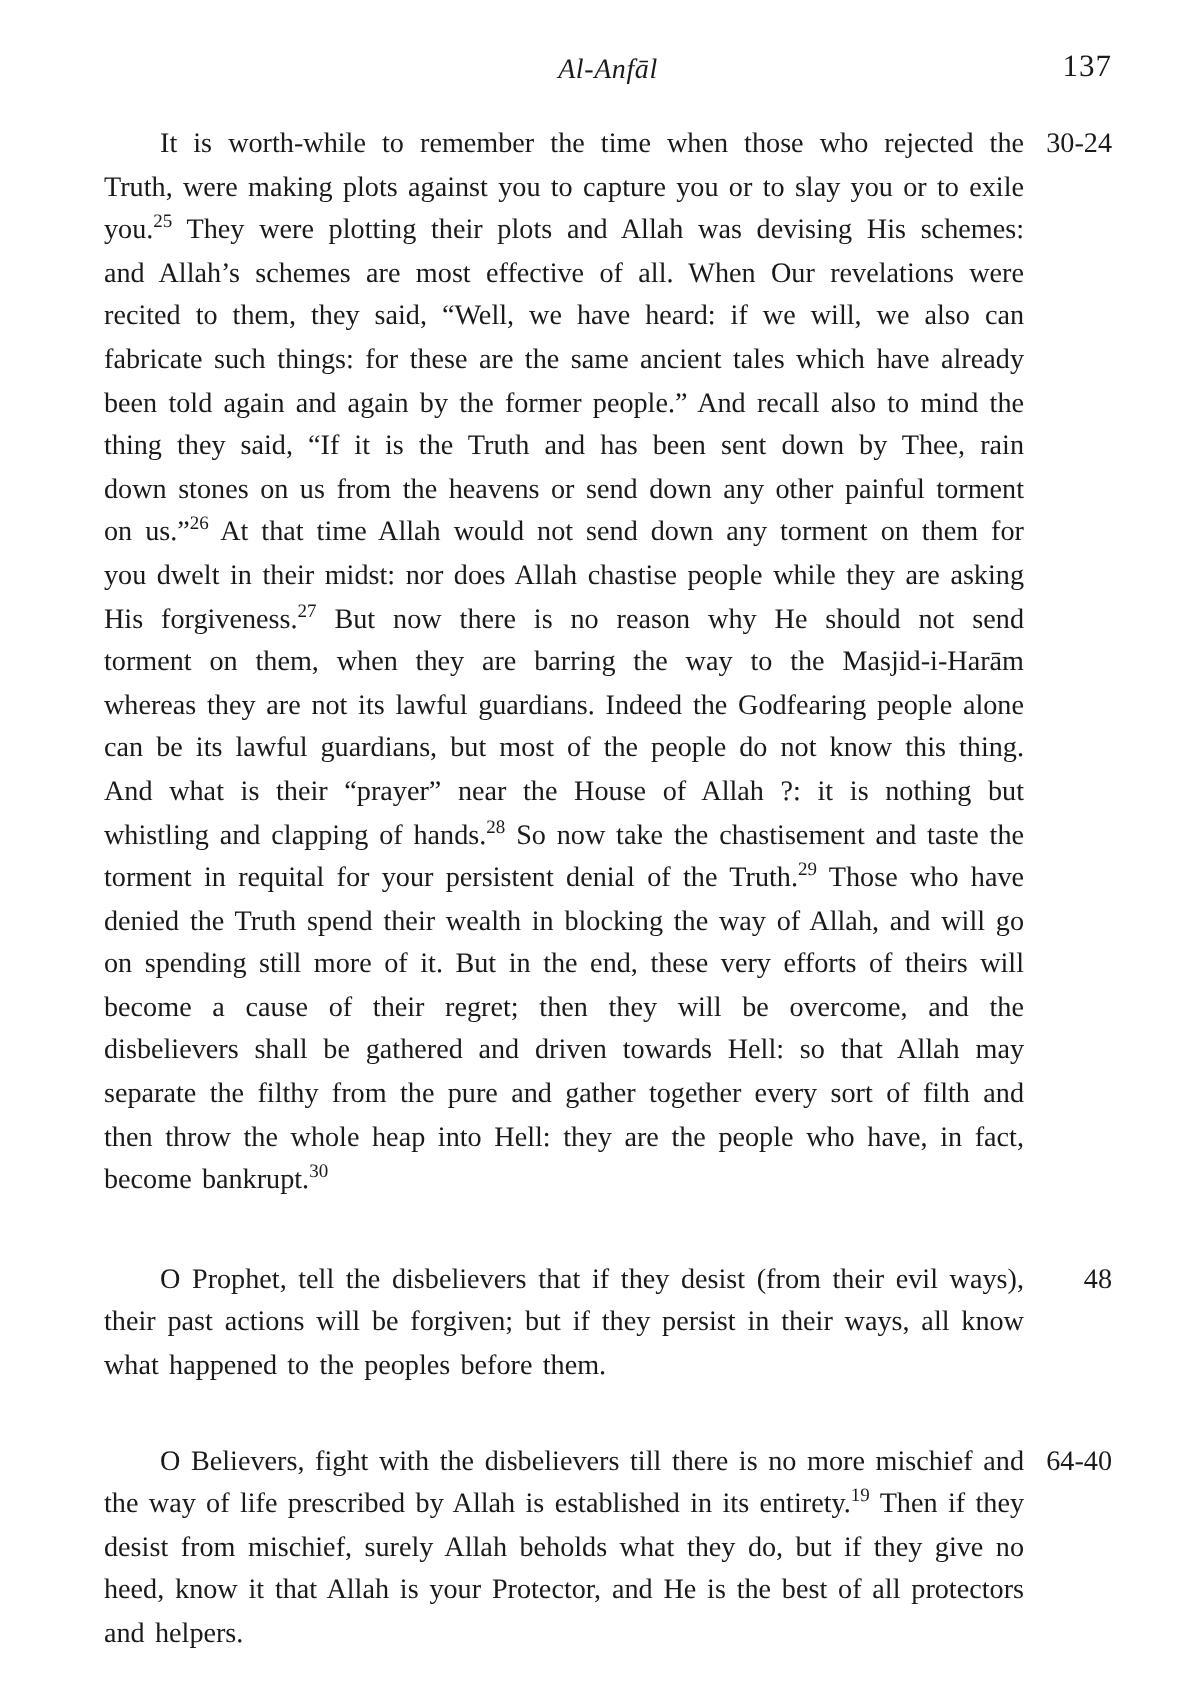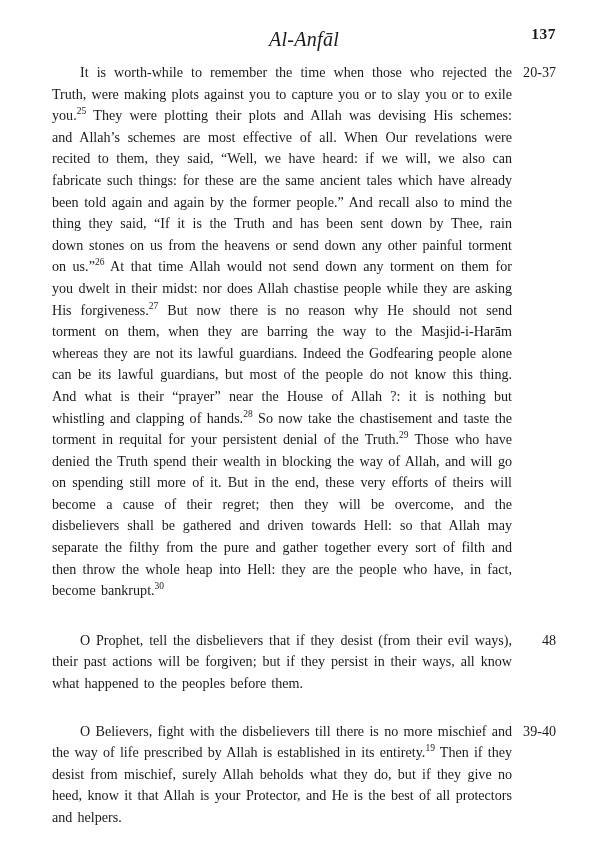--- a/index.html
+++ b/index.html
@@ -24,29 +24,29 @@
     padding: 22px 44px 20px 52px;
   }
   .header {
     position: relative;
     height: 34px;
     margin-bottom: 6px;
   }
   .header-title {
     text-align: center;
     font-style: italic;
-    font-size: 20px;
+    font-size: 14px;
     letter-spacing: 0.3px;
     padding-top: 6px;
   }
   .header-pageno {
     position: absolute;
     right: 0;
     top: 3px;
-    font-weight: bold;
+    font-weight: normal;
     font-size: 15.5px;
     letter-spacing: 0.5px;
   }
   .body-area {
     position: relative;
   }
   .para {
     position: relative;
     text-align: justify;
     text-justify: inter-word;
@@ -83,34 +83,34 @@
 <div class="page">
 
   <div class="header">
     <div class="header-title">Al-Anfāl</div>
     <div class="header-pageno">137</div>
   </div>
 
   <div class="body-area">
 
     <div class="para indent">
-      <span class="versemark">20-37</span>
+      <span class="versemark">30-24</span>
       <span class="para-text">It  is worth-while to remember the time when those who rejected the  Truth,  were making plots against you to capture you or to slay you or  to exile you.<sup>25</sup> They were plotting their plots and Allah was devising His  schemes:  and Allah’s schemes are most effective of all. When Our revelations  were  recited  to  them, they said, “Well, we have heard: if we  will,  we also can fabricate such things: for  these are the same ancient  tales  which  have  already  been  told  again  and   again by the former people.” And recall also to mind the thing they said, “If it is the Truth  and  has  been   sent down by Thee, rain down stones on us from the  heavens  or  send  down any other painful torment on us.”<sup>26</sup> At that time   Allah would not send down any torment on them for you dwelt in their  midst:  nor  does   Allah chastise people while they are asking His forgiveness.<sup>27</sup> But  now there  is  no  reason  why  He should not send torment  on them, when they are barring the way to the Masjid-i-Harām whereas they are not its lawful guardians. Indeed the Godfearing people alone  can  be  its lawful guardians, but most of the people do not know this  thing.  And   what is their “prayer” near the House of Allah ?: it is nothing  but   whistling and clapping of  hands.<sup>28</sup> So now take the chastisement   and taste the torment in requital for your persistent denial of  the   Truth.<sup>29</sup> Those who have denied the Truth spend their wealth in blocking  the way of Allah, and will go on spending still more of it. But in  the  end,  these very efforts of  theirs will become a cause of their regret;   then they will be overcome,  and  the disbelievers shall  be gathered   and driven towards Hell: so that Allah may separate the filthy from  the pure and gather together every sort of filth and then throw the whole  heap  into  Hell:  they  are the people who have, in fact, become bankrupt.<sup>30</sup></span>
     </div>
 
     <div class="spacer-gap"></div>
 
     <div class="para indent">
       <span class="versemark">48</span>
       <span class="para-text">O  Prophet,  tell the disbelievers  that if they desist (from their evil  ways),  their  past  actions  will  be  forgiven; but if they persist in their ways, all know what happened to the peoples before them.</span>
     </div>
 
     <div class="spacer-mid"></div>
 
     <div class="para indent">
-      <span class="versemark">39-40</span>
+      <span class="versemark">64-40</span>
       <span class="para-text">O  Believers,  fight  with  the  disbelievers  till  there is no more mischief  and  the  way  of life prescribed  by Allah is established in its entirety.<sup>19</sup> Then  if they desist from mischief, surely Allah beholds what they  do,  but  if they give no heed, know it that Allah is your Protector, and He is the best of all protectors and helpers.</span>
     </div>
 
     <div class="spacer-mid"></div>
 
   </div>
 </div>
 
 </body></html>

